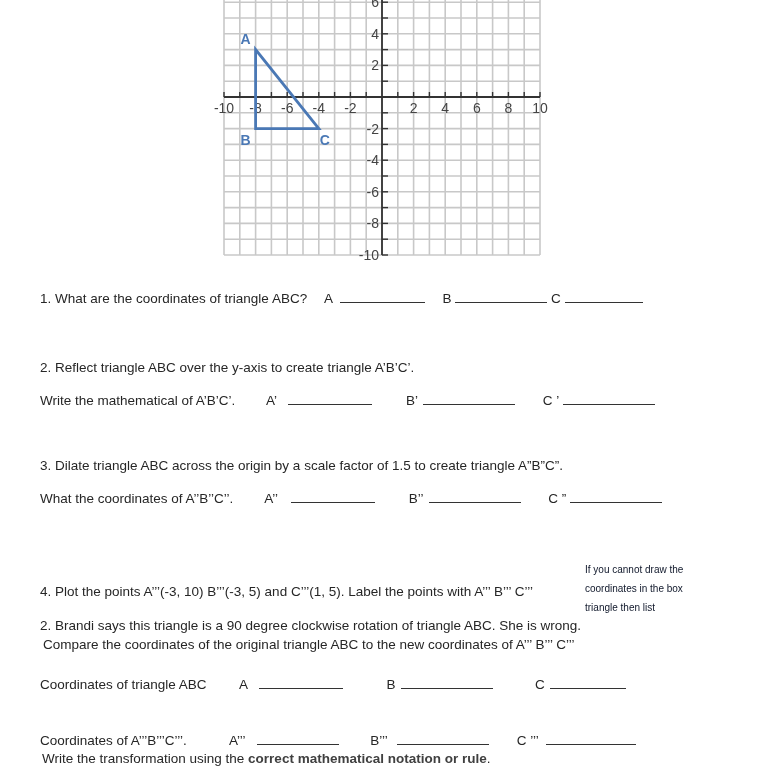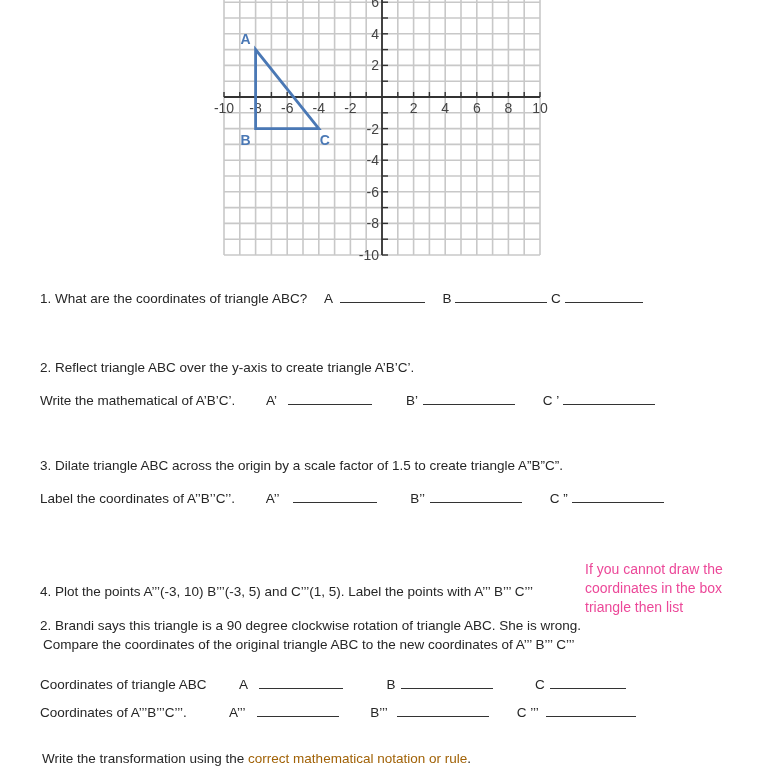--- a/index.html
+++ b/index.html
@@ -1,22 +1,22 @@
 <!DOCTYPE html>
 <html><head>
 <meta charset="utf-8">
 <style>
   html, body { margin: 0; padding: 0; background: #ffffff; }
   body { width: 778px; height: 780px; position: relative; overflow: hidden;
          font-family: "Liberation Sans", sans-serif; color: #222; }
   #graph { position: absolute; left: 200px; top: 0; width: 360px; height: 275px; }
   .line { position: absolute; font-size: 13.5px; white-space: nowrap; color: #262626; }
   .blank { display: inline-block; border-bottom: 1px solid #333; height: 12px; vertical-align: baseline; }
-  .redbold { color: #a16207; font-weight: normal; }
-  .note { position: absolute; left: 585px; top: 560px; font-size: 14px; line-height: 19px; color: #ec4899; }
+  .redbold { color: #404040; font-weight: bold; }
+  .note { position: absolute; left: 585px; top: 560px; font-size: 10px; line-height: 19px; color: #0f172a; }
   .lbl { display: inline-block; }
 </style>
 </head>
 <body>
 
 <svg id="graph" viewBox="0 0 360 275">
     <line x1="24" y1="-5" x2="24" y2="255" stroke="#c8c8c8" stroke-width="1.6"></line>
     <line x1="39.79999999999998" y1="-5" x2="39.79999999999998" y2="255" stroke="#c8c8c8" stroke-width="1.6"></line>
     <line x1="55.599999999999994" y1="-5" x2="55.599999999999994" y2="255" stroke="#c8c8c8" stroke-width="1.6"></line>
     <line x1="71.39999999999999" y1="-5" x2="71.39999999999999" y2="255" stroke="#c8c8c8" stroke-width="1.6"></line>
@@ -137,21 +137,21 @@
   <span style="display:inline-block;width:26px"></span>
   <span>B’</span>
   <span class="blank" style="width:92px;margin-left:2px"></span>
   <span style="display:inline-block;width:20px"></span>
   <span>C ’</span>
   <span class="blank" style="width:92px"></span>
 </div>
 
 <div class="line" style="left:40px; top:458px;text-align:center;">3.  Dilate triangle ABC across the origin by a scale factor of 1.5 to create triangle A”B”C”.</div>
 <div class="line" style="left:40px; top:490px;">
-  <span>Label the coordinates of A’’B’’C’’.</span>
+  <span>What the coordinates of A’’B’’C’’.</span>
   <span style="display:inline-block;width:24px"></span>
   <span>A’’</span>
   <span class="blank" style="width:84px;margin-left:10px"></span>
   <span style="display:inline-block;width:26px"></span>
   <span>B’’</span>
   <span class="blank" style="width:92px;margin-left:2px"></span>
   <span style="display:inline-block;width:20px"></span>
   <span>C ”</span>
   <span class="blank" style="width:92px"></span>
 </div>
@@ -171,21 +171,21 @@
   <span>A</span>
   <span class="blank" style="width:84px;margin-left:8px"></span>
   <span style="display:inline-block;width:36px"></span>
   <span>B</span>
   <span class="blank" style="width:92px;margin-left:2px"></span>
   <span style="display:inline-block;width:34px"></span>
   <span>C</span>
   <span class="blank" style="width:76px;margin-left:2px"></span>
 </div>
 
-<div class="line" style="left:40px; top:704px;">
+<div class="line" style="left:40px; top:732px;">
   <span class="lbl" style="width:186px">Coordinates of A’’’B’’’C’’’.</span>
   <span>A’’’</span>
   <span class="blank" style="width:82px;margin-left:8px"></span>
   <span style="display:inline-block;width:24px"></span>
   <span>B’’’</span>
   <span class="blank" style="width:92px;margin-left:6px"></span>
   <span style="display:inline-block;width:20px"></span>
   <span>C ’’’</span>
   <span class="blank" style="width:90px;margin-left:4px"></span>
 </div>

